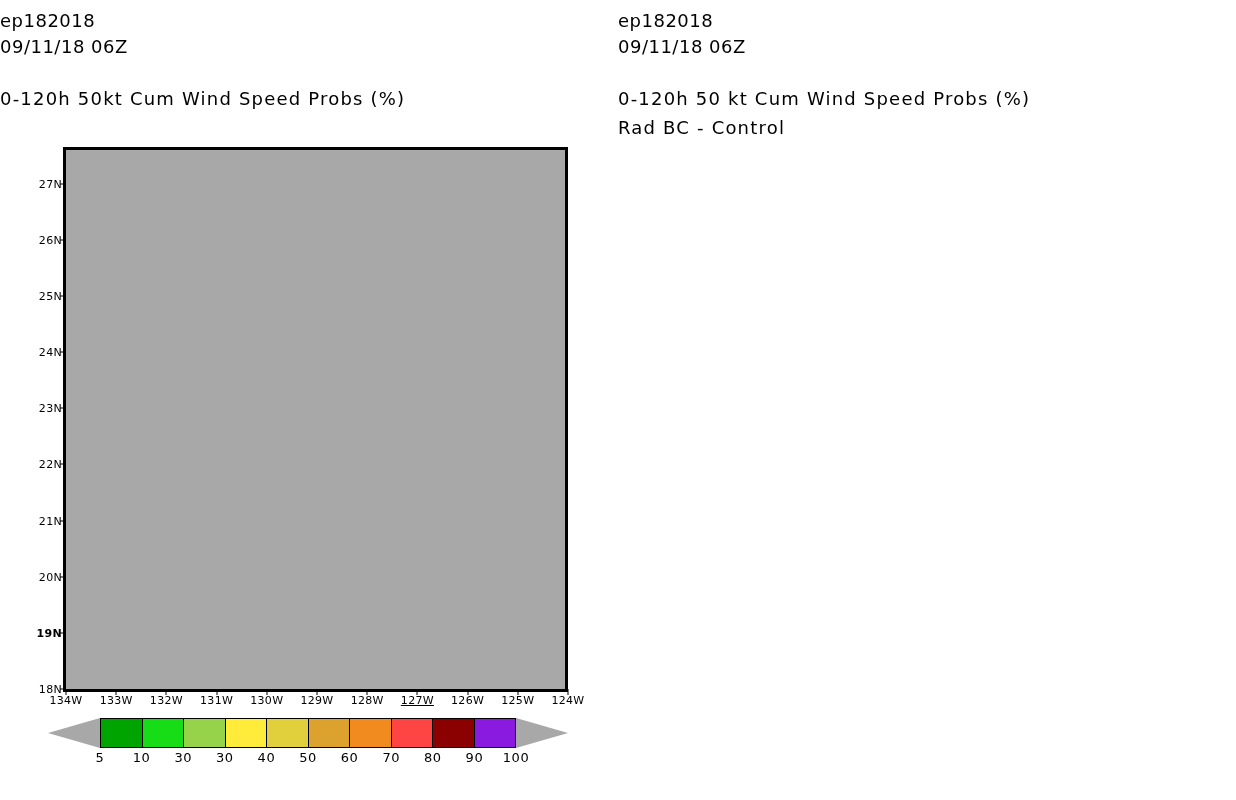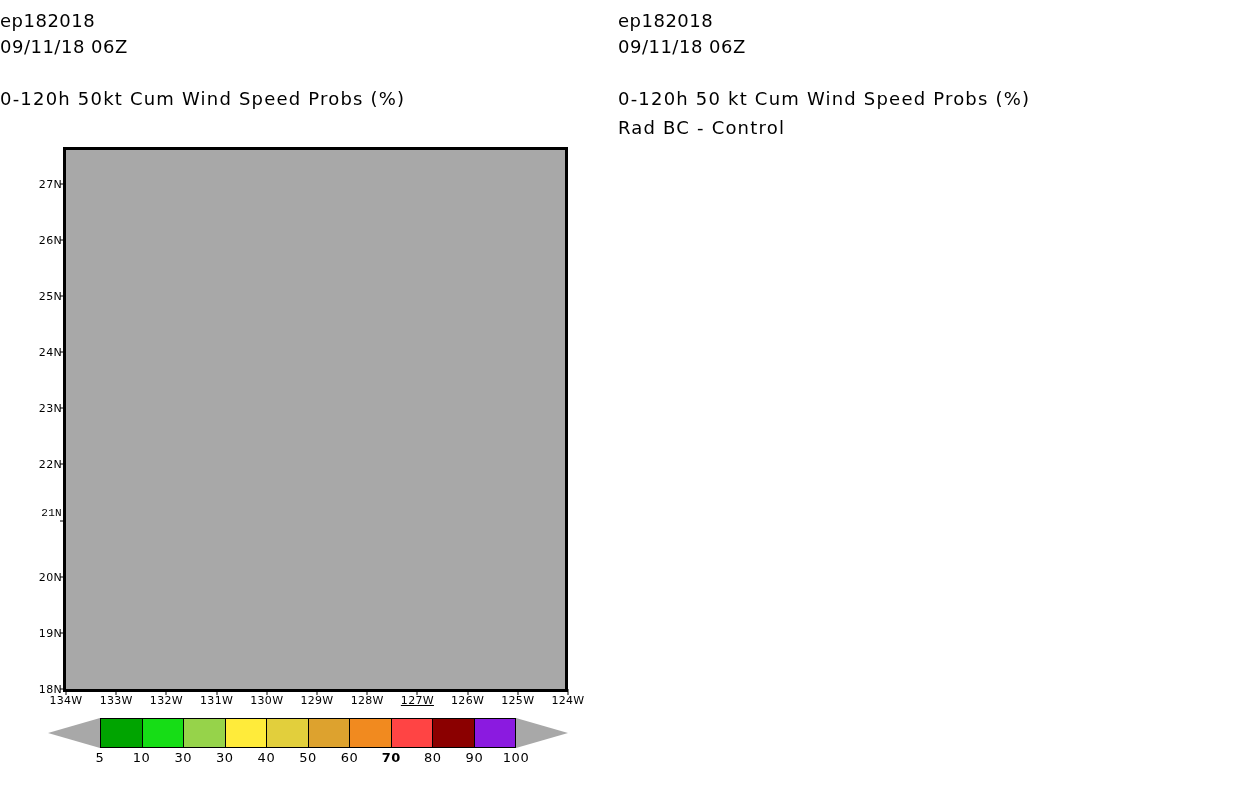--- a/index.html
+++ b/index.html
@@ -46,25 +46,25 @@
     <div class="t-storm">ep182018</div>
     <div class="t-date">09/11/18 06Z</div>
     <div class="t-main">0-120h 50kt Cum Wind Speed Probs (%)</div>
 
     <div class="plot plot-left">
       <div class="plot-inner" id="left-plot-inner"></div>
       <div id="left-axis">
           <div class="ytickmark" style="top: 539px;"></div>
           <div class="ytick" style="top: 539px;">18N</div>
           <div class="ytickmark" style="top: 482.854px;"></div>
-          <div class="ytick" style="top: 482.854px;">19N</div>
+          <div class="ytick" style="top: 482.854px; font-weight: bold;">19N</div>
           <div class="ytickmark" style="top: 426.708px;"></div>
           <div class="ytick" style="top: 426.708px;">20N</div>
           <div class="ytickmark" style="top: 370.562px;"></div>
-          <div class="ytick" style="top: 363px; font-family: Liberation Mono, monospace;">21N</div>
+          <div class="ytick" style="top: 371px;">21N</div>
           <div class="ytickmark" style="top: 314.417px;"></div>
           <div class="ytick" style="top: 314.417px;">22N</div>
           <div class="ytickmark" style="top: 258.271px;"></div>
           <div class="ytick" style="top: 258.271px;">23N</div>
           <div class="ytickmark" style="top: 202.125px;"></div>
           <div class="ytick" style="top: 202.125px;">24N</div>
           <div class="ytickmark" style="top: 145.979px;"></div>
           <div class="ytick" style="top: 145.979px;">25N</div>
           <div class="ytickmark" style="top: 89.8333px;"></div>
           <div class="ytick" style="top: 89.8333px;">26N</div>
@@ -111,21 +111,21 @@
           <div class="cbar-cell" style="background: rgb(139, 26, 224);"></div>
         </div>
       <div class="cbar-labels" id="cbL-labels" style="left: 0px; width: 520px;">
           <span class="cbar-lab" style="left: 52px;">5</span>
           <span class="cbar-lab" style="left: 93.6px;">10</span>
           <span class="cbar-lab" style="left: 135.2px;">30</span>
           <span class="cbar-lab" style="left: 176.8px;">30</span>
           <span class="cbar-lab" style="left: 218.4px;">40</span>
           <span class="cbar-lab" style="left: 260px;">50</span>
           <span class="cbar-lab" style="left: 301.6px;">60</span>
-          <span class="cbar-lab" style="left: 343.2px; font-weight: bold;">70</span>
+          <span class="cbar-lab" style="left: 343.2px;">70</span>
           <span class="cbar-lab" style="left: 384.8px;">80</span>
           <span class="cbar-lab" style="left: 426.4px;">90</span>
           <span class="cbar-lab" style="left: 468px;">100</span>
         </div>
     </div>
   </div>
 
   <div class="panel panel-right">
     <div class="t-storm">ep182018</div>
     <div class="t-date">09/11/18 06Z</div>

